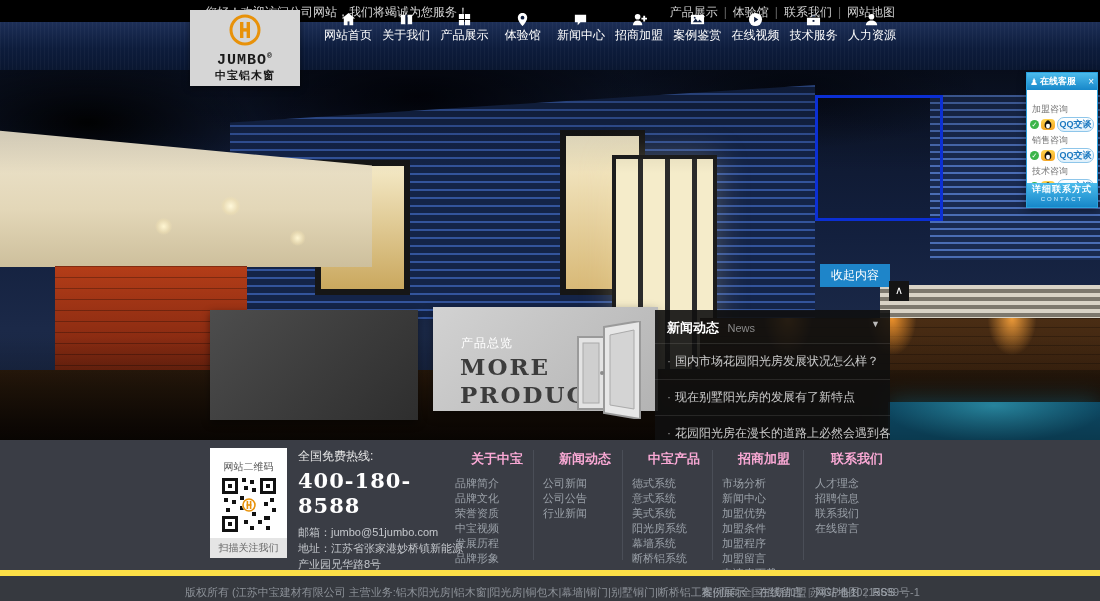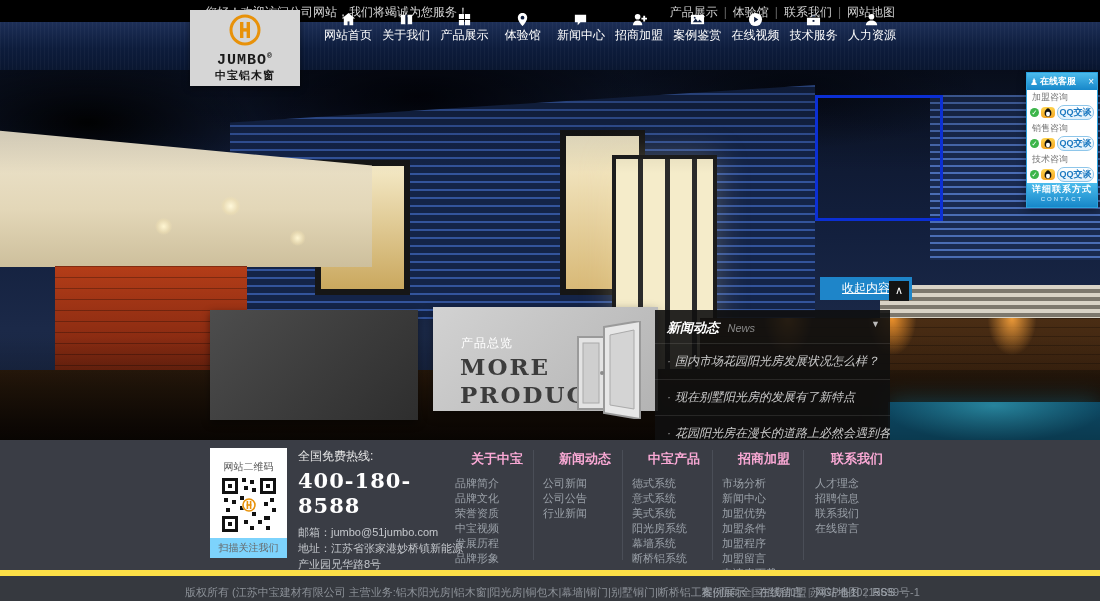--- a/index.html
+++ b/index.html
@@ -89,64 +89,64 @@
   .dark-product-box { position:absolute; left:210px; top:240px; width:208px; height:110px; z-index:6;
     background:linear-gradient(135deg,#4d4d4d,#3a3a3a 60%,#2e2e2e); box-shadow:0 3px 8px rgba(0,0,0,.45); }
   .gray-card { position:absolute; left:433px; top:237px; width:225px; height:104px; z-index:7;
     background:linear-gradient(135deg,#d2d2d2,#b3b3b3); box-shadow:0 4px 10px rgba(0,0,0,.45); cursor:pointer; }
   .gray-card .tag { position:absolute; left:28px; top:28px; font-size:12px; color:#fff; letter-spacing:1px; }
   .gray-card .big { position:absolute; left:27px; top:46px; font-family:"DejaVu Serif","Liberation Serif",serif;
     font-weight:bold; font-size:23px; color:#3c3c3c; letter-spacing:2px; line-height:28px; }
   .gray-card svg.window { position:absolute; right:12px; top:14px; }
 
   .news-panel { position:absolute; left:655px; top:240px; width:235px; height:130px; z-index:8;
-    background:rgba(16,16,16,.9);font-style:italic; }
+    background:rgba(16,16,16,.9); }
   .news-head { position:relative; padding:8px 12px 6px; }
   .news-title { font-size:13px; font-weight:bold; color:#fff; }
   .news-sub { font-size:11px; color:#8a8a8a; margin-left:4px; }
   .news-arrow { position:absolute; right:10px; top:9px; font-size:9px; color:#bbb; cursor:pointer; }
   .news-item { border-top:1px solid rgba(255,255,255,.1); padding:9px 12px; font-size:12px; color:#cbcbcb;
     white-space:nowrap; overflow:hidden; cursor:pointer; }
   .news-item .dot { margin-right:4px; color:#9a9a9a; }
 
-  .collapse-btn { position:absolute; left:820px; top:207px; z-index:9; background:#1e85c9; color:#fff;
-    font-size:12px; padding:3px 22px; cursor:pointer;text-decoration:underline; }
+  .collapse-btn { position:absolute; left:820px; top:194px; z-index:9; background:#1e85c9; color:#fff;
+    font-size:12px; padding:3px 11px; cursor:pointer; }
   .collapse-ico { position:absolute; left:889px; top:211px; z-index:9; width:20px; height:20px; background:#141414;
     color:#fff; font-size:11px; text-align:center; line-height:19px; cursor:pointer; }
 
   
   .svc { position:absolute; left:1026px; top:72px; width:72px; height:136px; z-index:50;
     border:1px solid #2ba2dd; background:#fff; box-shadow:0 2px 8px rgba(0,0,0,.4); }
   .svc-head { height:17px; background:linear-gradient(180deg,#4cbcec,#1787c9); display:flex; align-items:center;
     padding:0 3px; }
   .svc-head .ppl { font-size:9px; color:#fff; margin-right:2px; }
   .svc-head .ttl { flex:1; font-size:9px; font-weight:bold; color:#fff; white-space:nowrap; }
   .svc-head .x { font-size:10px; color:#fff; cursor:pointer; line-height:10px; }
-  .svc-body { padding:0 3px 0; }
+  .svc-body { padding:12px 3px 0; }
   .svc-label { font-size:9px; color:#777; padding:1px 0 1px 2px; }
   .svc-row { display:flex; align-items:center; gap:2px; margin-bottom:1px; cursor:pointer; }
   .chk { width:9px; height:9px; border-radius:50%; background:#3cb54a; color:#fff; font-size:7px;
     line-height:9px; text-align:center; flex:none; }
   .qq-badge { width:14px; height:11px; border-radius:4px; background:linear-gradient(180deg,#ffd34d,#f5a623);
     display:flex; align-items:center; justify-content:center; flex:none; }
   .qq-pill { flex:1; border:1px solid #8ec6ea; border-radius:7px; background:linear-gradient(180deg,#fff,#dff0fb);
     color:#1a78c0; font-size:9px; font-weight:bold; text-align:center; padding:0 1px; white-space:nowrap; }
   .svc-foot { position:absolute; left:0; bottom:0; width:100%; height:24px;
     background:linear-gradient(180deg,#4cbcec,#1787c9); text-align:center; cursor:pointer; }
   .svc-foot .t1 { font-size:9px; font-weight:bold; color:#fff; line-height:13px; letter-spacing:1px; }
   .svc-foot .t2 { font-size:6px; color:#d8f1ff; letter-spacing:2px; line-height:7px; }
 
   
   .footer { position:absolute; top:440px; left:0; width:1100px; height:130px; background:#3a3d45; }
   .fsep { position:absolute; top:10px; width:1px; height:110px; background:#4a4e57; }
   .qr-card { position:absolute; left:210px; top:8px; width:77px; height:110px; background:#fff;
     display:flex; flex-direction:column; align-items:center; }
   .qr-title { font-size:10px; color:#555; padding:12px 0 2px; }
   .qr-img { width:58px; height:58px; }
-  .qr-cap { margin-top:auto; width:100%; background:#7dd3fc; color:#666; font-size:10px; text-align:center;
+  .qr-cap { margin-top:auto; width:100%; background:#e5e5e5; color:#666; font-size:10px; text-align:center;
     padding:3px 0; }
   .contact { position:absolute; left:298px; top:8px; width:165px; color:#ccc; }
   .hl-label { font-size:12px; color:#e8e8e8; }
   .hl-num { font-family:"DejaVu Serif","Liberation Serif",serif; font-size:21px; font-weight:bold; color:#fff;
     margin:3px 0 6px; letter-spacing:1px; }
   .c-line { font-size:11px; color:#c4c7cc; line-height:16px; }
   .subsidiary { font-size:11px; color:#d5d8dd; margin-top:12px; }
   .fcol { position:absolute; top:10px; width:86px; }
   .fcol .fh { font-size:13px; font-weight:bold; color:#f9a8d4; margin-bottom:8px; white-space:nowrap;margin-left:16px; }
   .fcol .fl { font-size:11px; color:#9aa0a8; line-height:15px; white-space:nowrap; cursor:pointer; }

